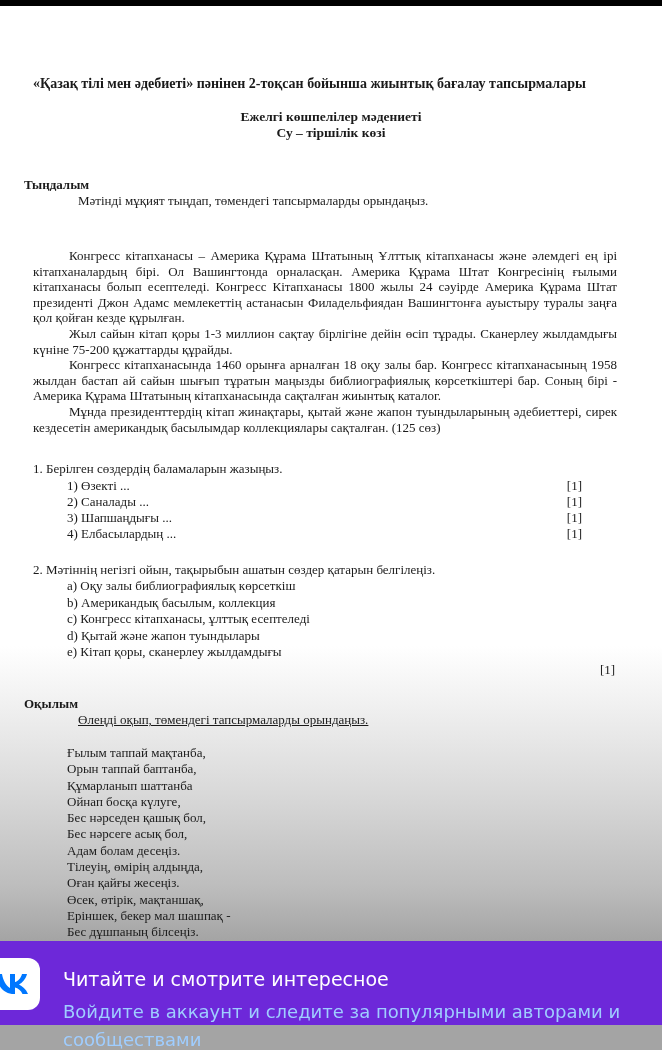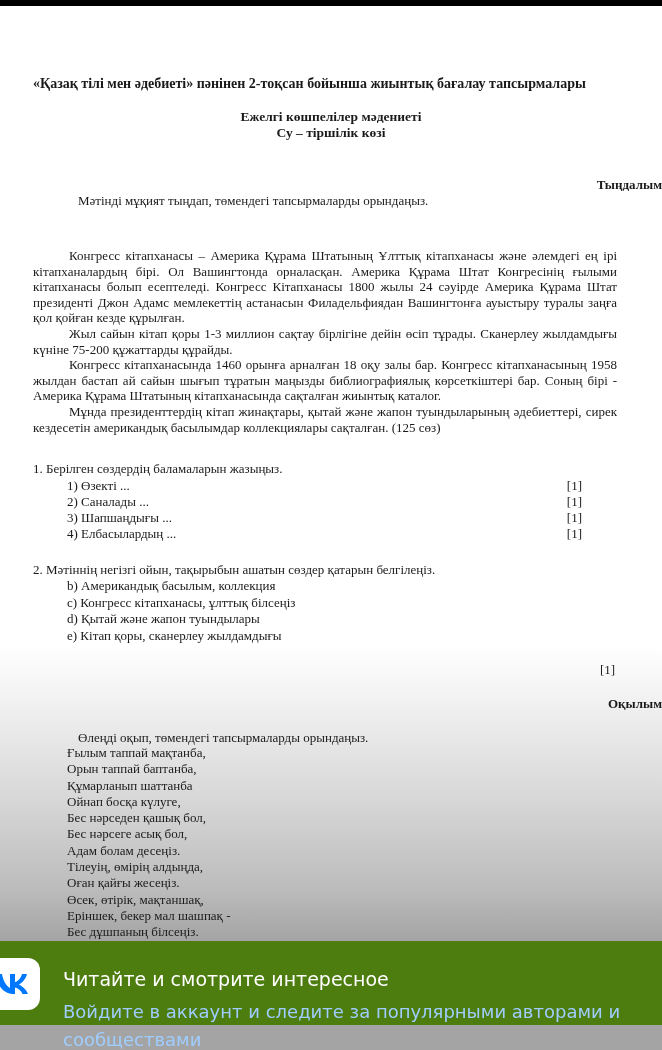--- a/index.html
+++ b/index.html
@@ -9,33 +9,33 @@
     .page {
       position: absolute; left: 0; top: 6px; width: 662px; height: 1044px;
       background: linear-gradient(to bottom, #ffffff 0px, #ffffff 640px, #f0f0f0 700px, #d8d8d8 790px, #bdbdbd 880px, #a4a4a4 935px);
       font-family: "Liberation Serif", serif;
       color: #1a1a1a;
       font-size: 13px;
       line-height: 15.6px;
     }
     .doc-title { position: absolute; left: 33px; top: 70px; width: 600px; font-weight: bold; font-size: 14px; }
     .subtitles { position: absolute; left: 0; top: 103px; width: 662px; text-align: center; font-weight: bold; font-size: 13.5px; line-height: 16px; }
-    .section-head { position: absolute; left: 0; width: 662px; text-align: right; font-weight: bold; padding-left: 24px; }
+    .section-head { position: absolute; left: 0; width: 662px; text-align: left; font-weight: bold; padding-left: 24px; }
     .instr { position: absolute; left: 33px; margin-left: 45px; }
     .text-block { position: absolute; left: 33px; width: 584px; text-align: justify; }
     .text-block p { text-indent: 36px; }
     .q-head { position: absolute; left: 33px; }
     .q-list { position: absolute; left: 67px; width: 515px; }
     .q-item { display: flex; justify-content: space-between; height: 16px; }
     .opt { height: 16.5px; }
     .mark-right { position: absolute; left: 600px; }
     .poem { position: absolute; left: 67px; line-height: 16.3px; }
     .vk-banner {
       position: absolute; left: 0; top: 941px; width: 662px; height: 84px;
-      background: #4d7c0f; color: #fff;
+      background: #6d28d9; color: #fff;
       font-family: "DejaVu Sans", sans-serif;
     }
     .vk-logo {
       position: absolute; left: -12px; top: 17px; width: 52px; height: 52px;
       background: #fff; border-radius: 12px;
       display: flex; align-items: center; justify-content: center;
     }
     .vk-title { position: absolute; left: 63px; top: 27px; font-size: 19px; color: #ffffff; }
     .vk-sub { position: absolute; left: 63px; top: 57px; width: 560px; font-size: 18px; line-height: 28px; color: #9fcdff; }
   </style>
@@ -78,29 +78,30 @@
         <span>[1]</span>
       </div>
       <div class="q-item">
         <span>4) Елбасылардың ...</span>
         <span>[1]</span>
       </div>
     </div>
 
     <div class="q-head" style="top:556px;">2. Мәтіннің негізгі ойын, тақырыбын ашатын сөздер қатарын белгілеңіз.</div>
     <div class="q-list" style="top:572px;">
+      <div class="opt">a) Оқу залы библиографиялық көрсеткіш</div>
       <div class="opt">b) Американдық басылым, коллекция</div>
-      <div class="opt">c) Конгресс кітапханасы, ұлттық білсеңіз</div>
+      <div class="opt">c) Конгресс кітапханасы, ұлттық есептеледі</div>
       <div class="opt">d) Қытай және жапон туындылары</div>
       <div class="opt">e) Кітап қоры, сканерлеу жылдамдығы</div>
     </div>
     <div class="mark-right" style="top:656px;">[1]</div>
 
     <div class="section-head" style="top:690px;">Оқылым</div>
-    <div class="instr" style="top:724px;">Өлеңді оқып, төмендегі тапсырмаларды орындаңыз.</div>
+    <div class="instr" style="top:706px;text-decoration:underline;">Өлеңді оқып, төмендегі тапсырмаларды орындаңыз.</div>
 
     <div class="poem" style="top:739px;">
       <div>Ғылым таппай мақтанба,</div>
       <div>Орын таппай баптанба,</div>
       <div>Құмарланып шаттанба</div>
       <div>Ойнап босқа күлуге,</div>
       <div>Бес нәрседен қашық бол,</div>
       <div>Бес нәрсеге асық бол,</div>
       <div>Адам болам десеңіз.</div>
       <div>Тілеуің, өмірің алдыңда,</div>

